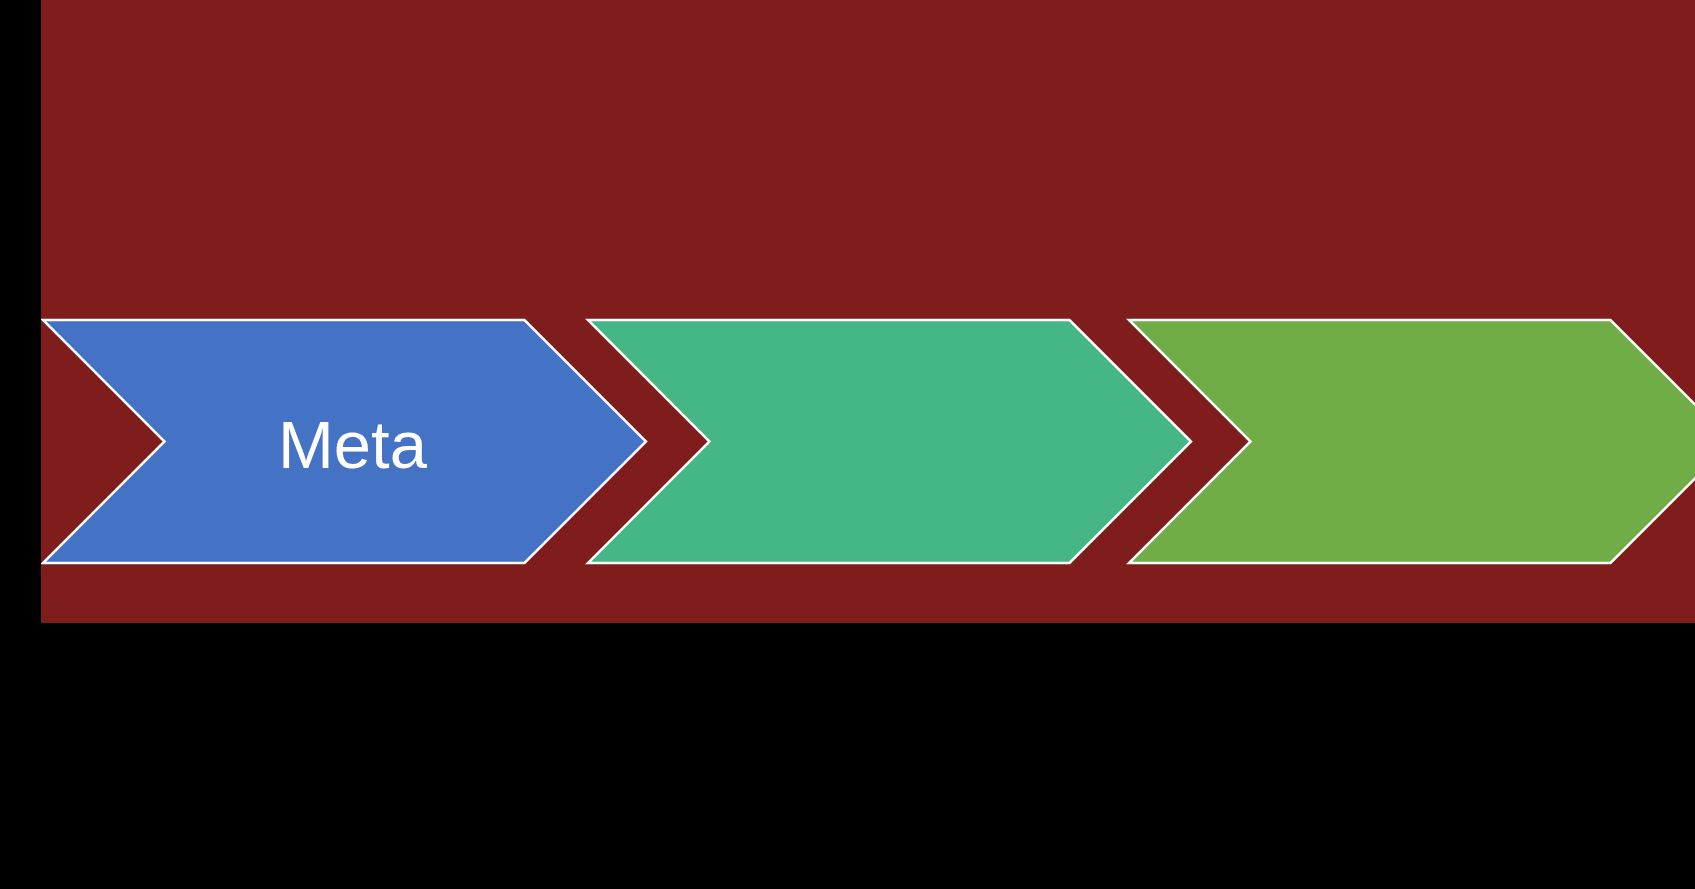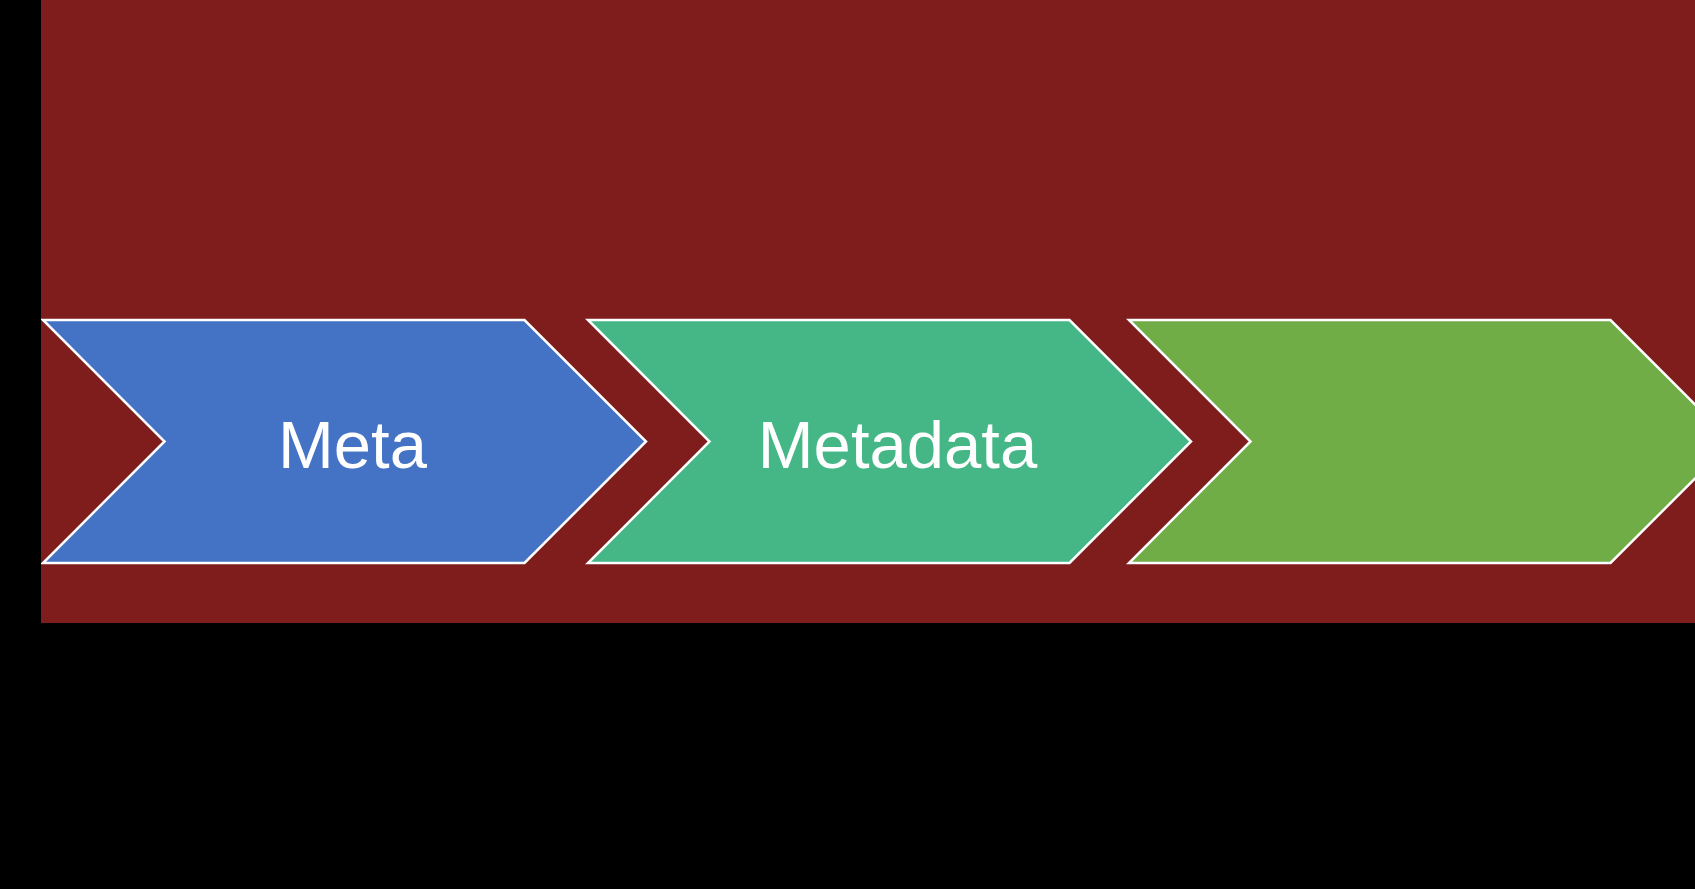--- a/index.html
+++ b/index.html
@@ -59,18 +59,15 @@
 
     <polygon points="547,320 1028.5,320 1150,441.5 1028.5,563 547,563 668.5,441.5" stroke="#FFFFFF" stroke-width="2.5" stroke-linejoin="miter" fill="#45B786"></polygon>
 
     <polygon points="1088,320 1569.5,320 1691,441.5 1569.5,563 1088,563 1209.5,441.5" stroke="#FFFFFF" stroke-width="2.5" stroke-linejoin="miter" fill="#70AD47"></polygon>
   </svg>
 
   <div class="chevron-label label-1">
     <span>Meta</span>
   </div>
 
-  <div class="chevron-label label-2">
-    <span>Metadata</span>
-  </div>
 
 
 </div>
 
 </body></html>

